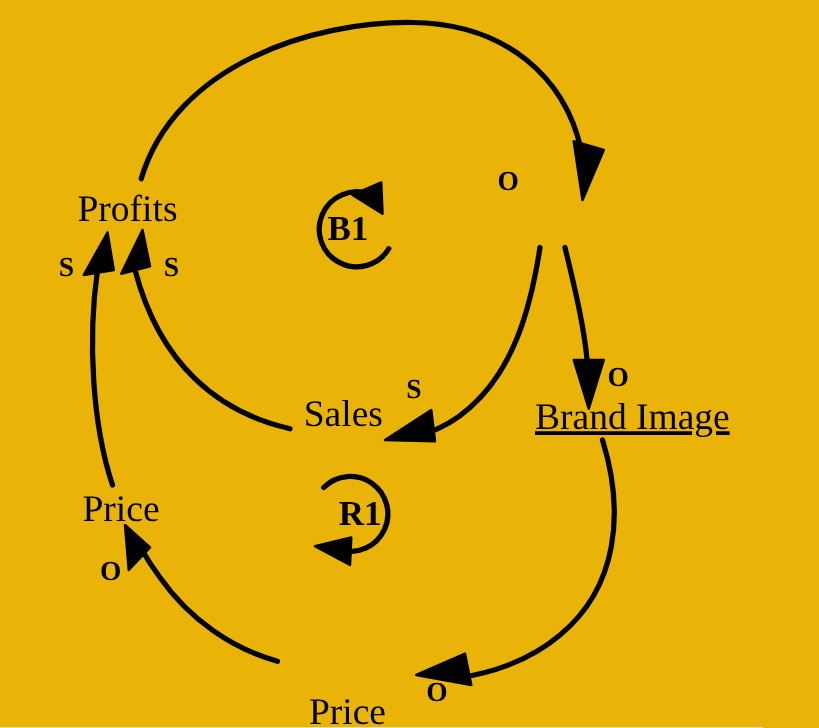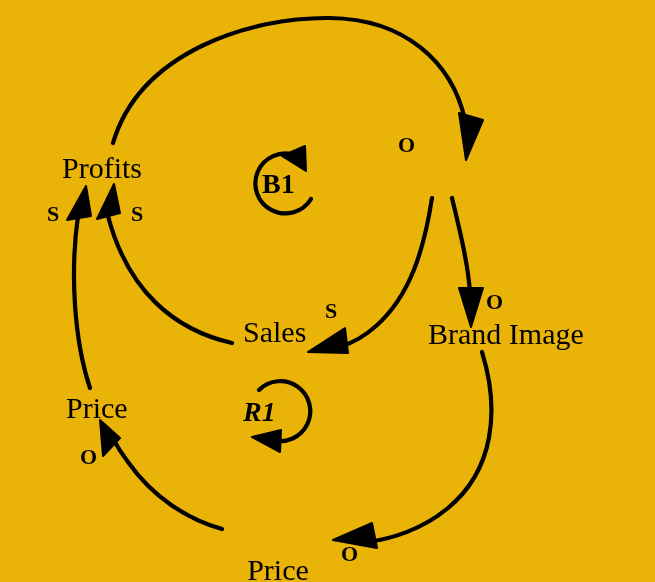--- a/index.html
+++ b/index.html
@@ -115,21 +115,21 @@
       <path d="M 259,390 A 30,30 0 1 1 272,440" fill="none" stroke="#000000" stroke-width="4.2" stroke-linecap="round"></path>
       <path d="M 281,430 L 280,452 L 252,437 Z" fill="#000000" stroke="#000000" stroke-width="2" stroke-linejoin="round"></path>
     </g>
   </svg>
 
   <div class="node-label" style="left:62px;  top:152px;">Profits</div>
 
 
   <div class="node-label" style="left:243px; top:316px;text-align:center;">Sales</div>
 
-  <div class="node-label" style="left:428px; top:318px;">Brand Image</div>
+  <div class="node-label" style="left:428px; top:318px;text-decoration:underline;">Brand Image</div>
 
   <div class="node-label" style="left:66px;  top:392px;">Price</div>
 
   <div class="node-label two-line" style="left:238px; top:487px; width:80px;">
     <div>Price</div>
     
   </div>
 
   <div class="polarity" style="left:398px; top:134px;">O</div>
 
@@ -140,17 +140,17 @@
   <div class="polarity" style="left:341px; top:543px;">O</div>
 
   <div class="polarity" style="left:80px;  top:446px;">O</div>
 
   <div class="polarity" style="left:47px;  top:203px;">S</div>
 
   <div class="polarity" style="left:131px; top:203px;">S</div>
 
   <div class="loop-id" style="left:262px; top:171px;">B1</div>
 
-  <div class="loop-id" style="left:243px; top:399px;font-style:italic;">R1</div>
+  <div class="loop-id" style="left:271px; top:399px;">R1</div>
 
   <div class="caption" style="left:118px; top:566px;"></div>
 
 </div>
 
 </body></html>

